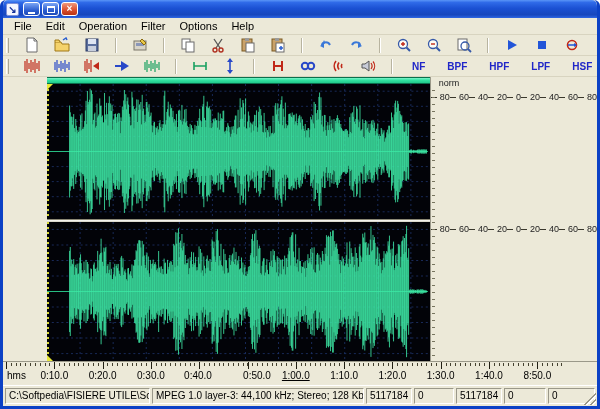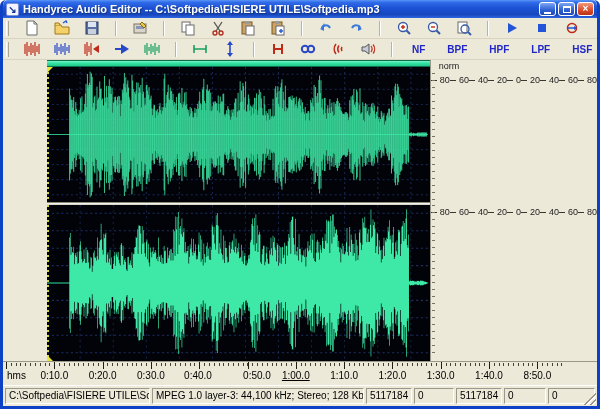--- a/index.html
+++ b/index.html
@@ -97,34 +97,41 @@
       linear-gradient(135deg,transparent 0 50%,#9a9889 50% 58%,#fff 58% 66%,transparent 66% 74%,#9a9889 74% 82%,#fff 82% 90%,transparent 90%);
   }
 </style>
 </head>
 <body>
 
 <div class="window">
 
   <div class="titlebar">
     <div class="app-icon">↘</div>
-    <div class="title-text">Handyrec Audio Editor -- C:\Softpedia\FISIERE UTILE\Softpedia.mp3</div>
     <div class="winbtns">
       <div class="winbtn">
           <span class="glyph-min"></span>
         </div>
       <div class="winbtn">
           <span class="glyph-max"></span>
         </div>
       <div class="winbtn close">
           <span>×</span>
         </div>
     </div>
   </div>
 
+  <div class="menubar">
+    <span class="menu-item">File</span>
+    <span class="menu-item">Edit</span>
+    <span class="menu-item">Operation</span>
+    <span class="menu-item">Filter</span>
+    <span class="menu-item">Options</span>
+    <span class="menu-item">Help</span>
+  </div>
 
   <div class="toolbar">
     <div class="tgrip"></div>
     <div class="tbtn">
         <svg width="16" height="16">
           <path d="M3 1h7l3 3v11H3z" fill="#fff" stroke="#6b6b6b"></path>
           <path d="M10 1v3h3" fill="none" stroke="#6b6b6b"></path>
         </svg>
       </div>
     <div class="tbtn">

